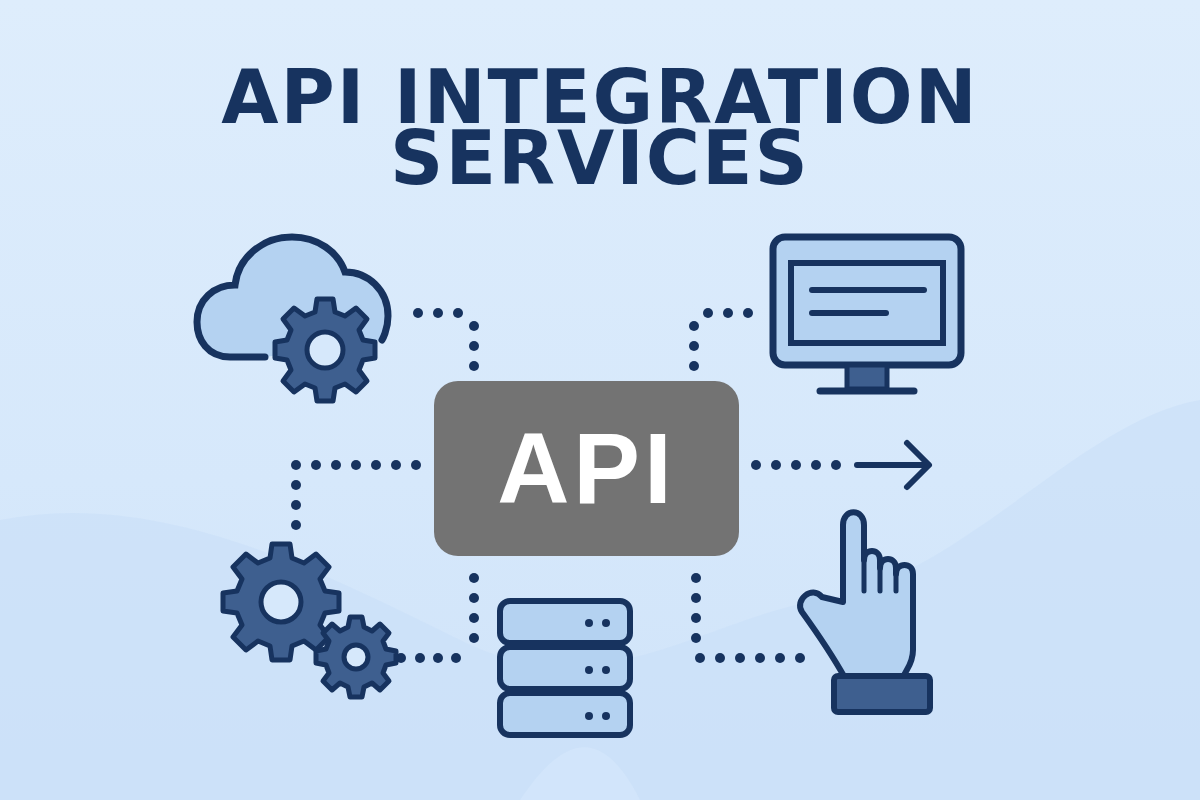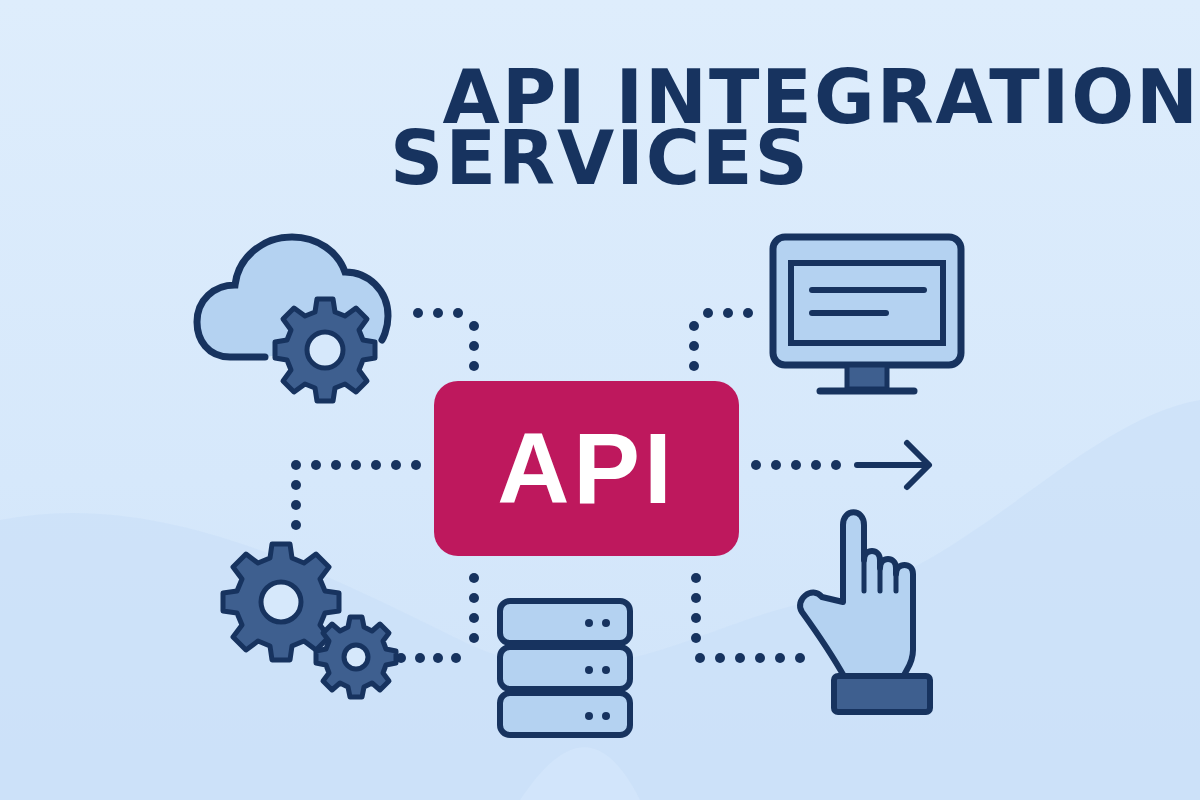--- a/index.html
+++ b/index.html
@@ -2,24 +2,24 @@
 <html><head>
 <meta charset="utf-8">
 <style>
   html,body{margin:0;padding:0;}
   body{width:1200px;height:800px;overflow:hidden;position:relative;
        background:linear-gradient(180deg,#deedfc 0%,#d6e8fb 60%,#cfe3f9 100%);
        font-family:"DejaVu Sans","Liberation Sans",sans-serif;}
   .bgwave{position:absolute;left:0;top:0;}
   .title{position:absolute;left:0;width:1200px;text-align:center;color:#17335f;
          font-weight:bold;font-size:74px;letter-spacing:2px;line-height:1;}
-  .t1{top:60px;text-align:right;} .t2{top:121px;}
+  .t1{top:60px;} .t2{top:121px;}
   svg.icons{position:absolute;left:0;top:0;}
   .api-box{position:absolute;left:434px;top:381px;width:305px;height:175px;
-           background:#be185d;border-radius:24px;display:flex;align-items:center;justify-content:center;}
+           background:#737373;border-radius:24px;display:flex;align-items:center;justify-content:center;}
   .api-label{color:#fff;font-weight:bold;font-size:100px;letter-spacing:4px;font-family:"Liberation Sans","DejaVu Sans",sans-serif;}
 </style>
 </head>
 <body>
 
 <svg class="bgwave" width="1200" height="800">
   <path d="M0,520 C150,490 300,560 460,640 C600,710 700,620 820,600 C960,580 1080,420 1200,400 L1200,800 L0,800 Z" fill="#c9e0f8" opacity="0.6"></path>
   <path d="M520,800 C560,740 600,720 640,800 Z" fill="#d6e8fb" opacity="0.6"></path>
 </svg>
 

